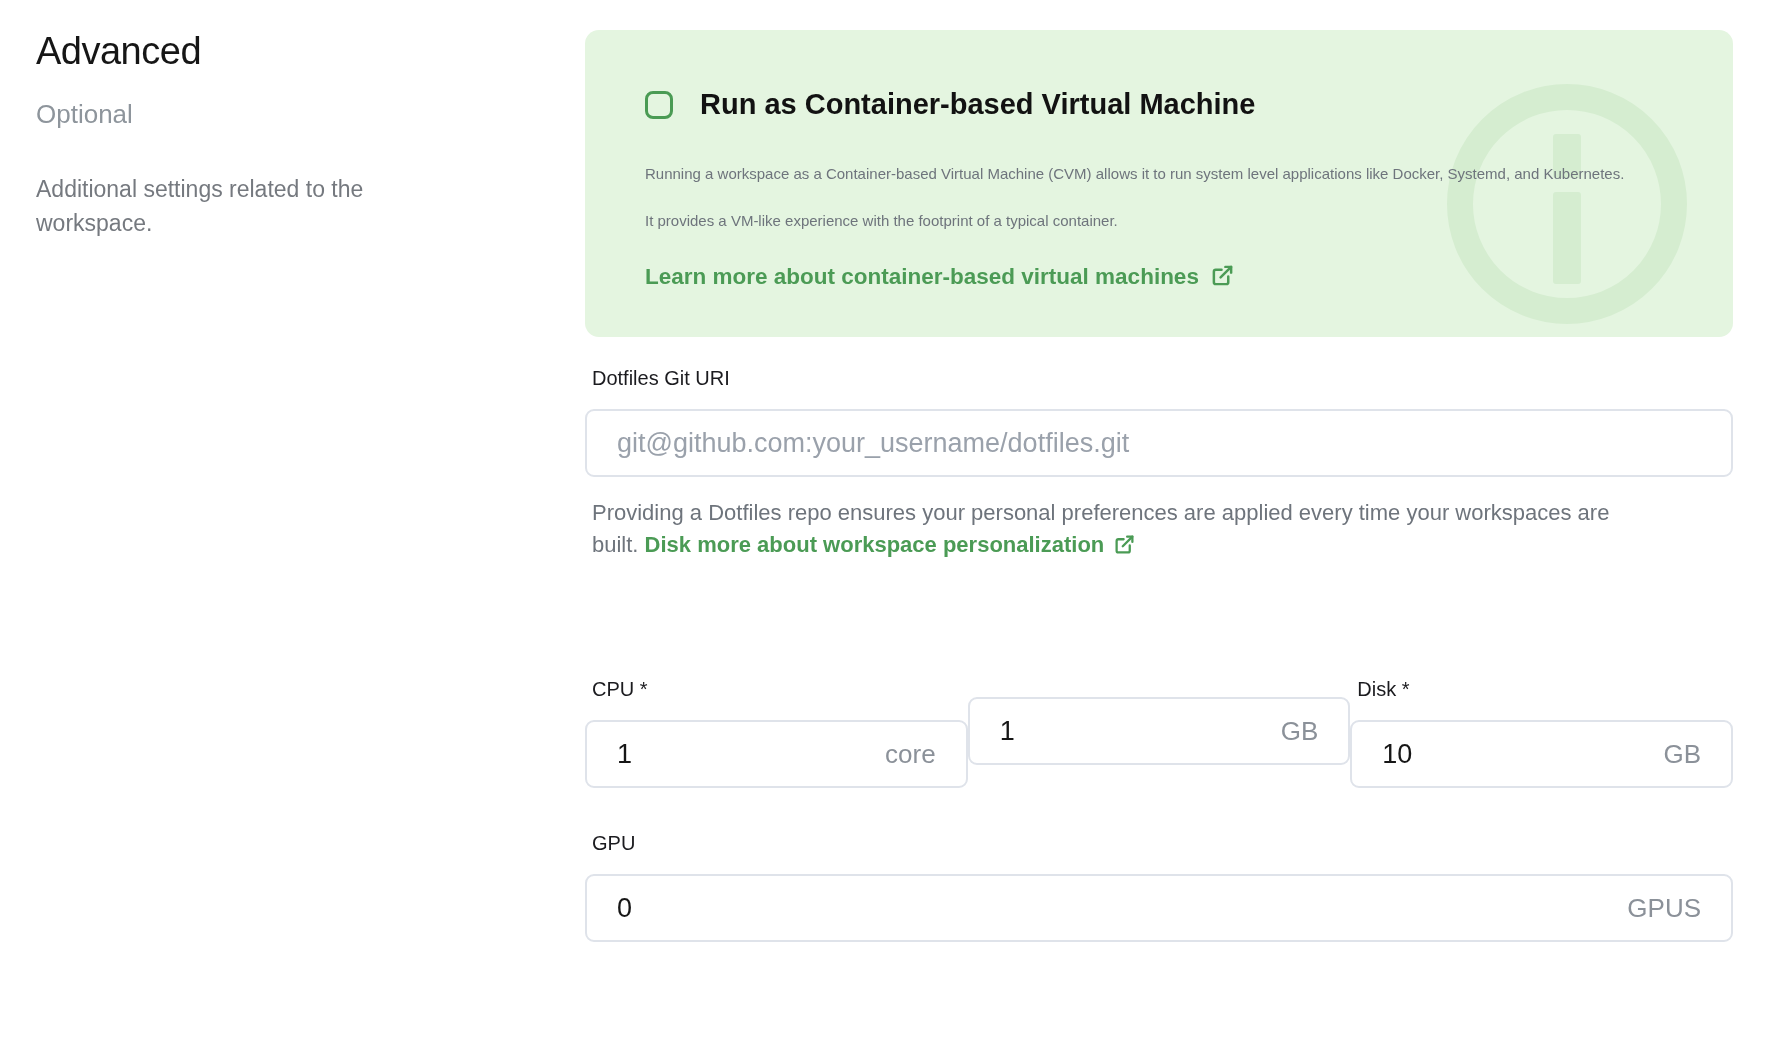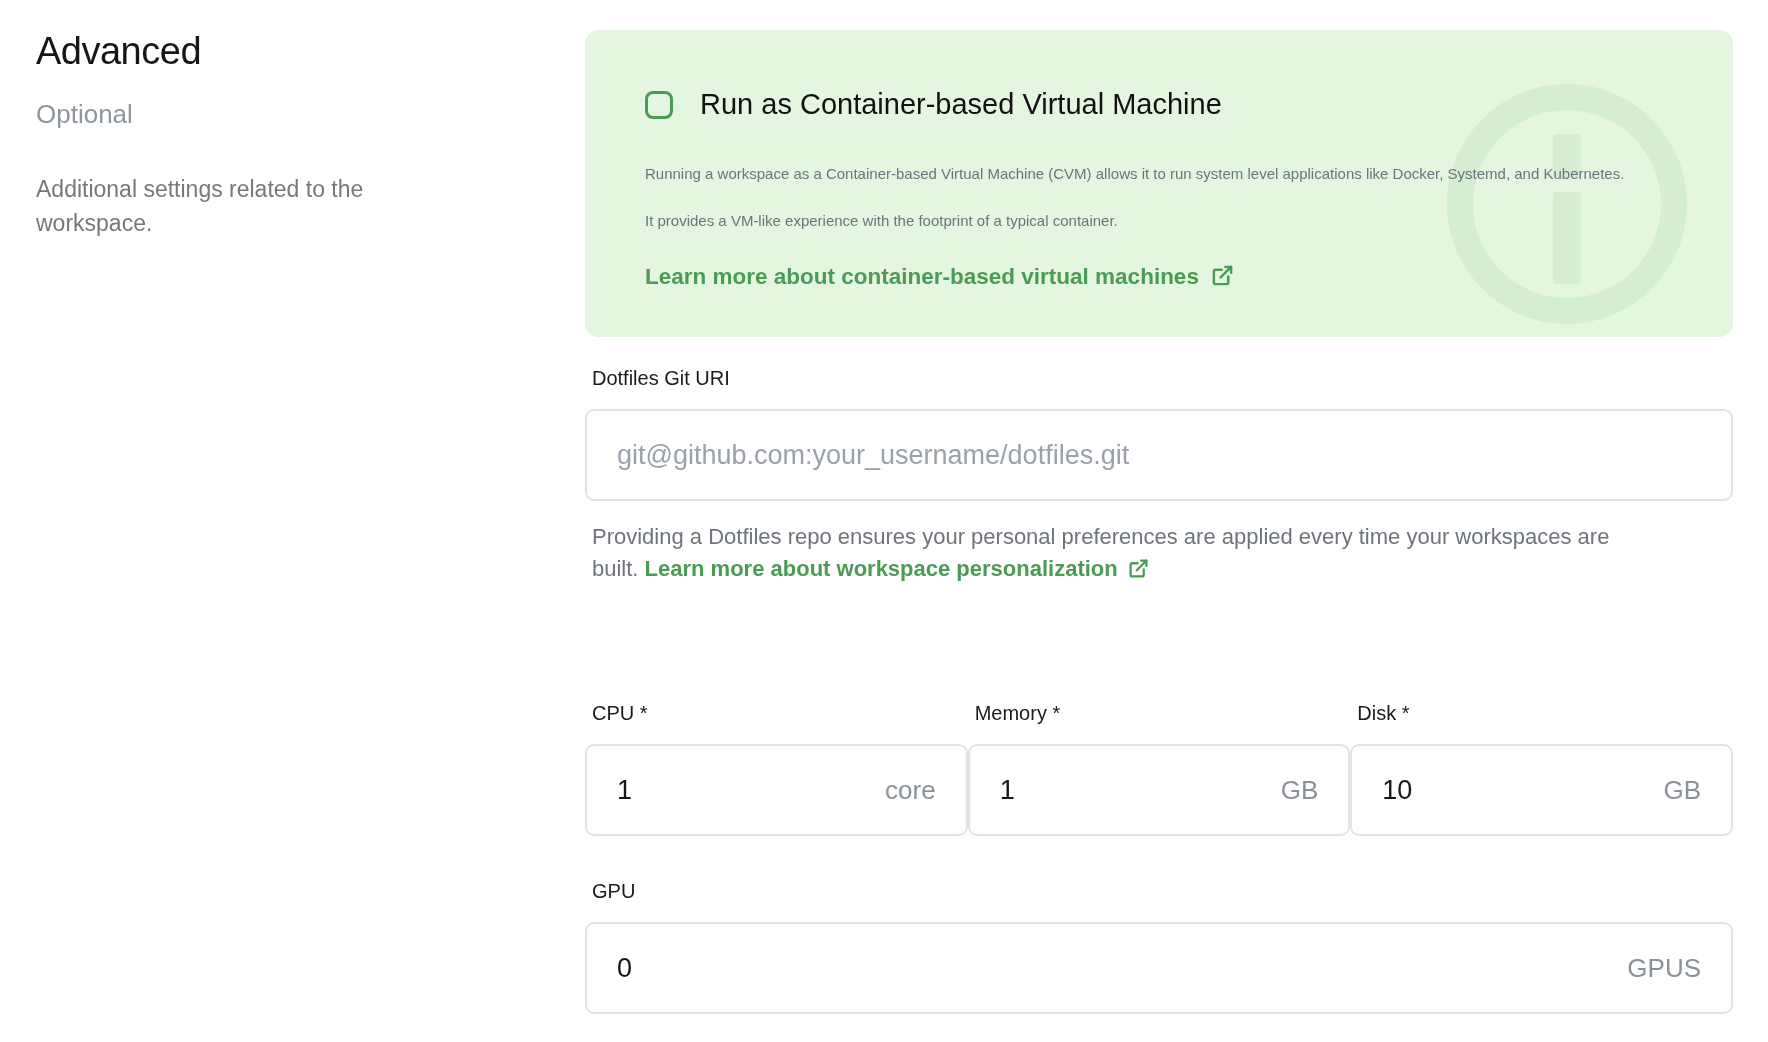--- a/index.html
+++ b/index.html
@@ -12,34 +12,34 @@
   .left-col .subtitle { margin-top: 26px; font-size: 26px; font-weight: 400; color: #8e959c; }
   .left-col .desc { margin-top: 42px; font-size: 23px; line-height: 34px; color: #75797f; max-width: 340px; }
 
   
   .right-col { position: absolute; left: 585px; top: 30px; width: 1148px; }
 
   
   .cvm-box { position: relative; background: #e4f5e0; border-radius: 14px; padding: 58px 60px 46px 60px; overflow: hidden; }
   .cvm-head { display: flex; align-items: center; gap: 27px; position: relative; z-index: 1; }
   .cvm-checkbox { width: 28px; height: 28px; border: 3px solid #4a9b54; border-radius: 8px; background: transparent; flex: 0 0 auto; cursor: pointer; appearance: none; -webkit-appearance: none; }
-  .cvm-title { font-size: 29px; font-weight: 400; color: #121212; cursor: pointer; }
+  .cvm-title { font-size: 29px; font-weight: 700; color: #121212; cursor: pointer; }
   .cvm-box p { font-size: 15px; line-height: 34px; color: #6e747c; position: relative; z-index: 1; }
   .cvm-p1 { margin-top: 36px; }
   .cvm-p2 { margin-top: 13px; }
   .cvm-link-row { margin-top: 26px; position: relative; z-index: 1; }
   a.green-link { color: #4b9b55; font-weight: 700; text-decoration: none; font-size: 22.5px; }
   .ext-icon { display: inline-block; vertical-align: -3px; margin-left: 12px; }
   .watermark { position: absolute; right: 44px; top: 52px; z-index: 0; pointer-events: none; }
 
   
   .field-label { display: block; font-size: 20px; color: #1b1b1f; margin-left: 7px; }
   .dotfiles-label { margin-top: 30px; }
   .input-wrap { position: relative; margin-top: 19px; }
-  .text-input { width: 100%; height: 92px; border: 2px solid #dfe3ea; border-radius: 9px; background: #fff; font-family: "Liberation Sans", sans-serif; font-size: 27px; color: #161616; padding: 0 30px; outline: none; }
+  .text-input { width: 100%; height: 68px; border: 2px solid #dfe3ea; border-radius: 9px; background: #fff; font-family: "Liberation Sans", sans-serif; font-size: 27px; color: #161616; padding: 0 30px; outline: none; }
   .text-input::placeholder { color: #9aa1ab; opacity: 1; }
   .unit-suffix { position: absolute; right: 32px; top: 50%; transform: translateY(-50%); font-size: 26px; color: #8b9199; pointer-events: none; }
 
   .help-text { margin-top: 20px; margin-left: 7px; font-size: 22px; line-height: 32px; color: #6e747c; max-width: 1045px; }
   .help-text a.green-link { font-size: 22px; }
   .help-text .ext-icon { margin-left: 10px; }
 
   .resources-grid { margin-top: 114px; display: grid; grid-template-columns: 1fr 1fr 1fr; }
   .gpu-row { margin-top: 44px; }
 </style>
@@ -76,37 +76,36 @@
             <line x1="10" y1="14" x2="21" y2="3"></line>
           </svg></span>
     </div>
   </div>
 
   <label class="field-label dotfiles-label">Dotfiles Git URI</label>
   <div class="input-wrap">
     <input type="text" class="text-input" placeholder="git@github.com:your_username/dotfiles.git" style="">
   </div>
   <div class="help-text">
-    <span>Providing a Dotfiles repo ensures your personal preferences are applied every time your workspaces are built. </span><a href="#" class="green-link">Learn more about workspace personalization</a><span class="ext-icon"><svg width="21" height="21" viewBox="0 0 24 24" fill="none" stroke="#4b9b55" stroke-width="2.6" stroke-linecap="round" stroke-linejoin="round">
+    <span>Providing a Dotfiles repo ensures your personal preferences are applied every time your workspaces are built. </span><a href="#" class="green-link">Disk more about workspace personalization</a><span class="ext-icon"><svg width="21" height="21" viewBox="0 0 24 24" fill="none" stroke="#4b9b55" stroke-width="2.6" stroke-linecap="round" stroke-linejoin="round">
           <path d="M18 13v6a2 2 0 0 1-2 2H5a2 2 0 0 1-2-2V8a2 2 0 0 1 2-2h6"></path>
           <polyline points="15 3 21 3 21 9"></polyline>
           <line x1="10" y1="14" x2="21" y2="3"></line>
         </svg></span>
   </div>
 
   <div class="resources-grid">
     <div>
       <label class="field-label">CPU *</label>
       <div class="input-wrap">
         <input type="text" class="text-input" value="1" style="">
         <span class="unit-suffix">core</span>
       </div>
     </div>
     <div>
-      <label class="field-label">Memory *</label>
       <div class="input-wrap">
         <input type="text" class="text-input" value="1" style="">
         <span class="unit-suffix">GB</span>
       </div>
     </div>
     <div>
       <label class="field-label">Disk *</label>
       <div class="input-wrap">
         <input type="text" class="text-input" value="10" style="">
         <span class="unit-suffix">GB</span>

